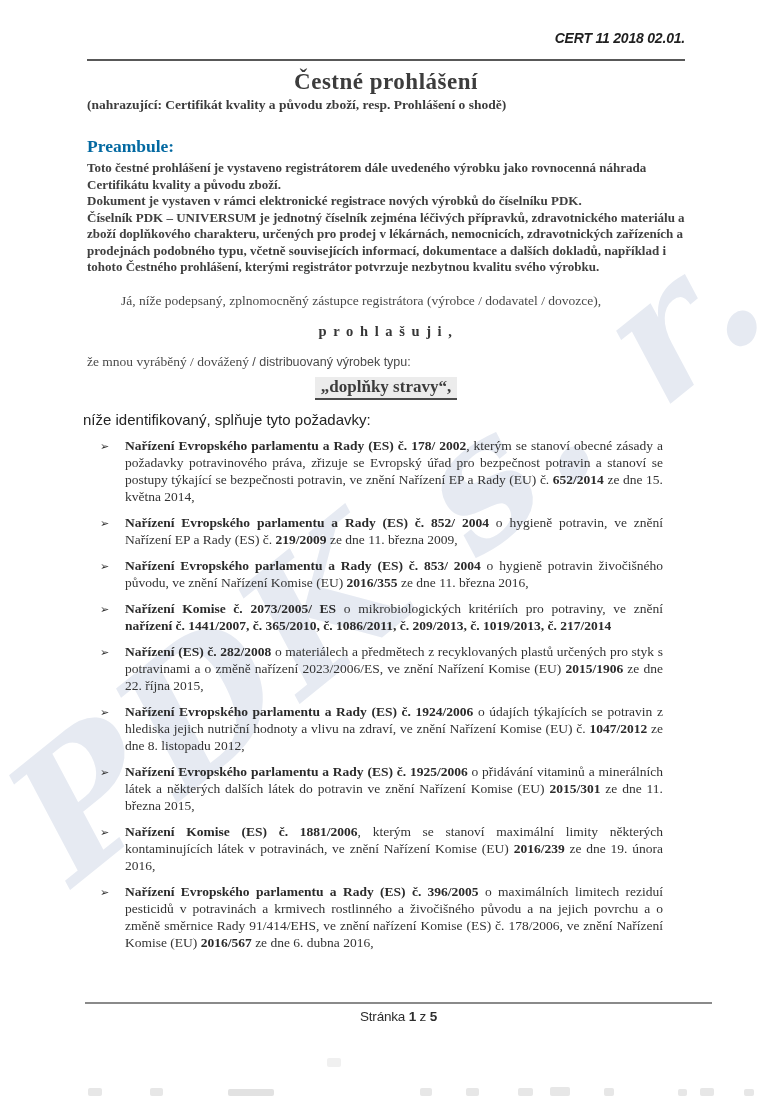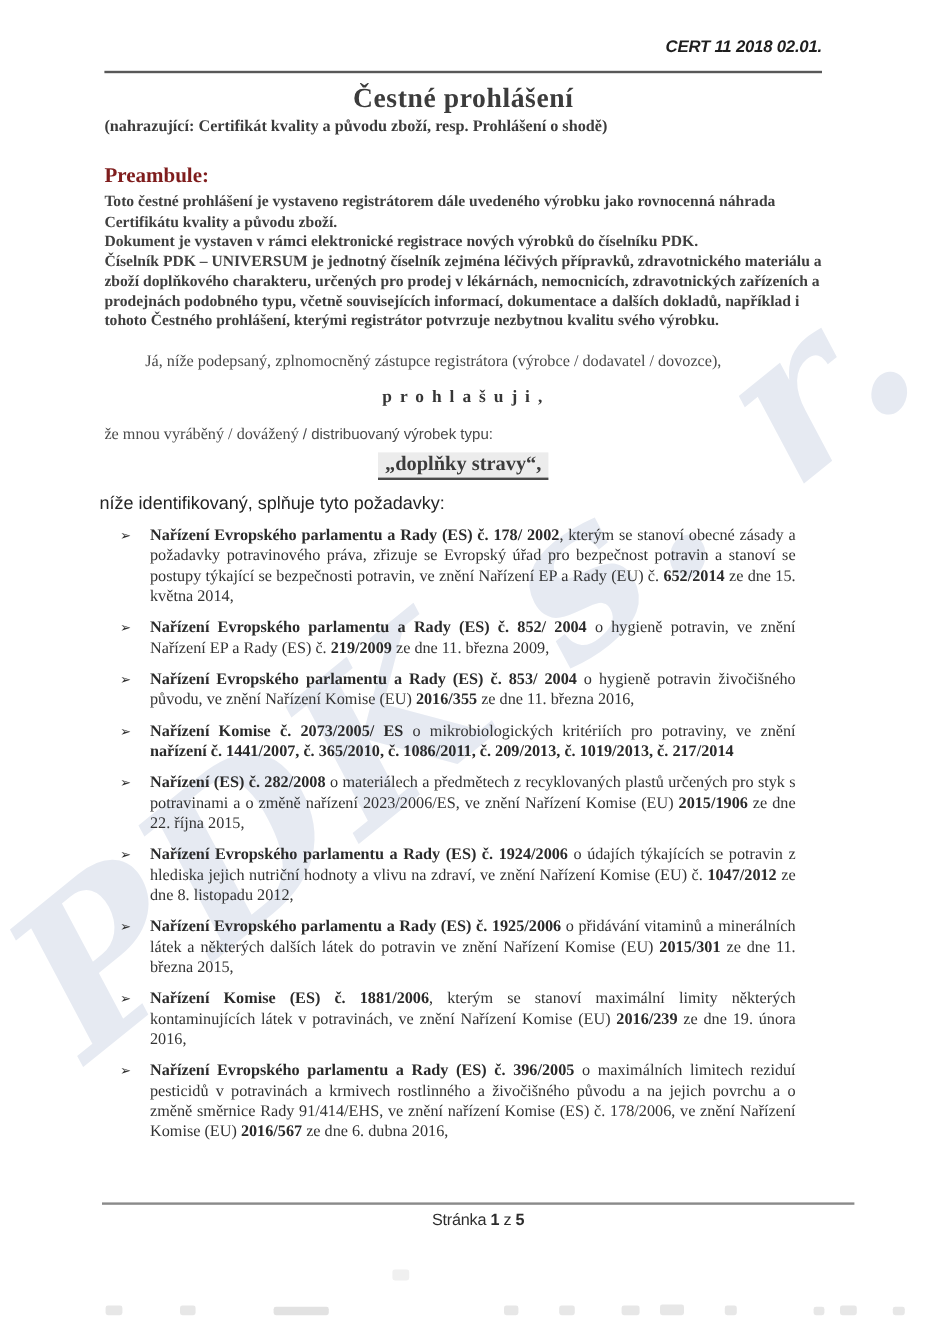--- a/index.html
+++ b/index.html
@@ -21,21 +21,21 @@
     letter-spacing:-0.2px;
   }
   .rule{height:0;border-top:2px solid #585858;margin-top:13px;}
   .title{
     text-align:center;font-weight:bold;font-size:23px;color:#3c3c3c;
     margin-top:8px;letter-spacing:0.5px;
   }
   .subtitle{
     font-weight:bold;font-size:13.5px;color:#3c3c3c;margin-top:2px;
   }
-  .preambule-heading{font-weight:bold;font-size:17.5px;margin-top:23px;color:#7f1d1d;}
+  .preambule-heading{font-weight:bold;font-size:17.5px;margin-top:23px;color:#0369a1;}
   .preamble{margin-top:3px;font-weight:bold;font-size:13px;line-height:16.5px;color:#404040;}
   .preamble-par{margin:0;}
   .decl-intro{margin-top:17px;padding-left:34px;font-size:13.5px;color:#4a4a4a;}
   .decl-verb{
     text-align:center;margin-top:14px;font-weight:bold;font-size:14.5px;
     letter-spacing:1.5px;color:#363636;
   }
   .product-line{margin-top:14px;font-size:13.5px;color:#4a4a4a;}
   .product-line .sans-part{font-family:"Liberation Sans",sans-serif;font-size:12.5px;}
   .product-type-row{text-align:center;margin-top:7px;}

